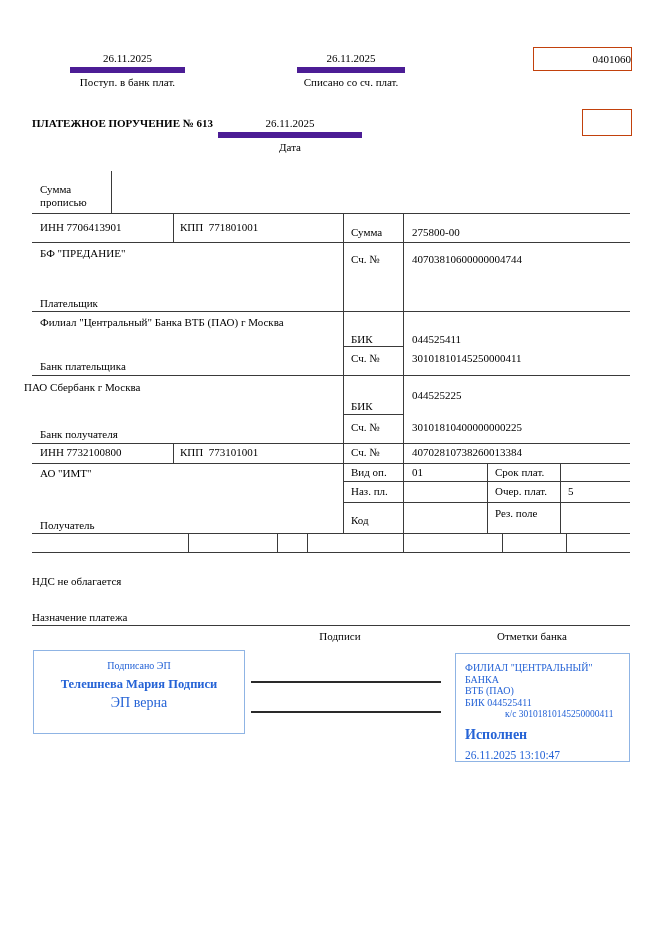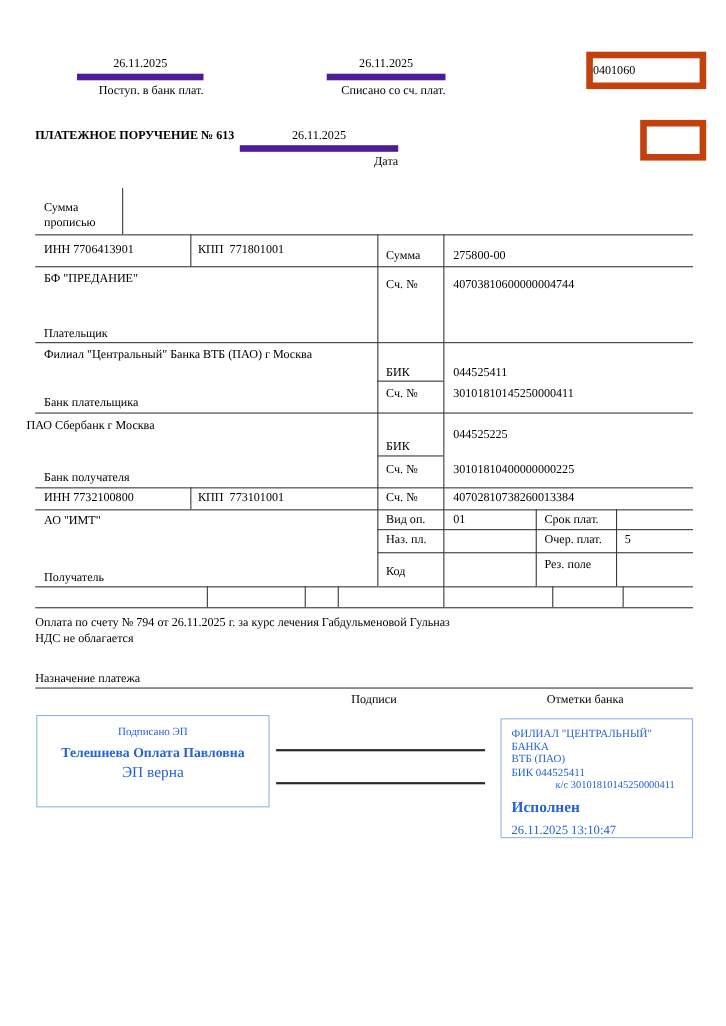--- a/index.html
+++ b/index.html
@@ -6,22 +6,22 @@
   .page{position:relative;width:660px;height:933px;background:#fff;overflow:hidden;
         font-family:"Liberation Serif","DejaVu Serif",serif;color:#000;font-size:11px;}
   .t{position:absolute;white-space:pre;line-height:13px;}
   .wrap{white-space:normal;}
   .b{font-weight:bold;}
   .ctr{text-align:center;}
   .hl{position:absolute;height:1px;background:#3a3a3a;}
   .vl{position:absolute;width:1px;background:#3a3a3a;}
   .fld{position:absolute;text-align:center;}
   .fld-v{border-bottom:6px solid #4c1d95;padding-bottom:2px;line-height:13px;}
-  .fld-l{padding-top:3px;line-height:13px;text-align:right;}
-  .box{position:absolute;border:6px solid #c2410c;text-align:left;}
+  .fld-l{padding-top:3px;line-height:13px;}
+  .box{position:absolute;border:1px solid #c2410c;text-align:right;}
   .stamp{position:absolute;border:1px solid var(--stamp-border,#8fb4e4);color:var(--stamp-blue,#2563d6);}
   .sig-stamp{text-align:center;}
   .sig-stamp .s1{font-size:10px;padding-top:9px;line-height:12px;}
   .sig-stamp .s2{font-size:12.5px;font-weight:bold;margin-top:5px;line-height:14px;}
   .sig-stamp .s3{font-size:14px;margin-top:6px;line-height:12px;}
   .bank-stamp{padding:8px 4px 0 9px;}
   .bank-stamp .l{font-size:10px;line-height:11.5px;}
   .bank-stamp .l4{font-size:9.5px;line-height:12px;padding-left:40px;}
   .bank-stamp .st{font-size:14px;font-weight:bold;margin-top:7px;line-height:16px;}
   .bank-stamp .dt{font-size:11.5px;margin-top:6px;line-height:13px;}
@@ -110,31 +110,30 @@
   <div class="t" style="left:351px;top:466px">Вид оп.</div>
   <div class="t" style="left:412px;top:466px">01</div>
   <div class="t" style="left:495px;top:466px">Срок плат.</div>
   <div class="t" style="left:351px;top:485px">Наз. пл.</div>
   <div class="t" style="left:495px;top:485px">Очер. плат.</div>
   <div class="t" style="left:568px;top:485px">5</div>
   <div class="t" style="left:351px;top:514px">Код</div>
   <div class="t" style="left:495px;top:507px">Рез. поле</div>
   <div class="t" style="left:40px;top:519px">Получатель</div>
 
-  <div class="t" style="left:32px;top:560px">Оплата по счету № 794 от 26.11.2025 г. за курс лечения Габдульменовой Гульназ</div>
   <div class="t" style="left:32px;top:575px">НДС не облагается</div>
   <div class="t" style="left:32px;top:611px">Назначение платежа</div>
   <div class="hl" style="left:32px;top:625px;width:598px"></div>
 
   <div class="t ctr" style="left:290px;top:630px;width:100px">Подписи</div>
   <div class="t ctr" style="left:472px;top:630px;width:120px">Отметки банка</div>
 
   <div class="stamp sig-stamp" style="left:33px;top:650px;width:210px;height:82px">
     <div class="s1">Подписано ЭП</div>
-    <div class="s2">Телешнева Оплата Павловна</div>
+    <div class="s2">Телешнева Мария Подписи</div>
     <div class="s3">ЭП верна</div>
   </div>
 
   <div class="sigline" style="left:251px;top:681px;width:190px"></div>
   <div class="sigline" style="left:251px;top:711px;width:190px"></div>
 
   <div class="stamp bank-stamp" style="left:455px;top:653px;width:160px;height:99px">
     <div class="l">ФИЛИАЛ "ЦЕНТРАЛЬНЫЙ" БАНКА</div>
     <div class="l">ВТБ (ПАО)</div>
     <div class="l">БИК 044525411</div>

